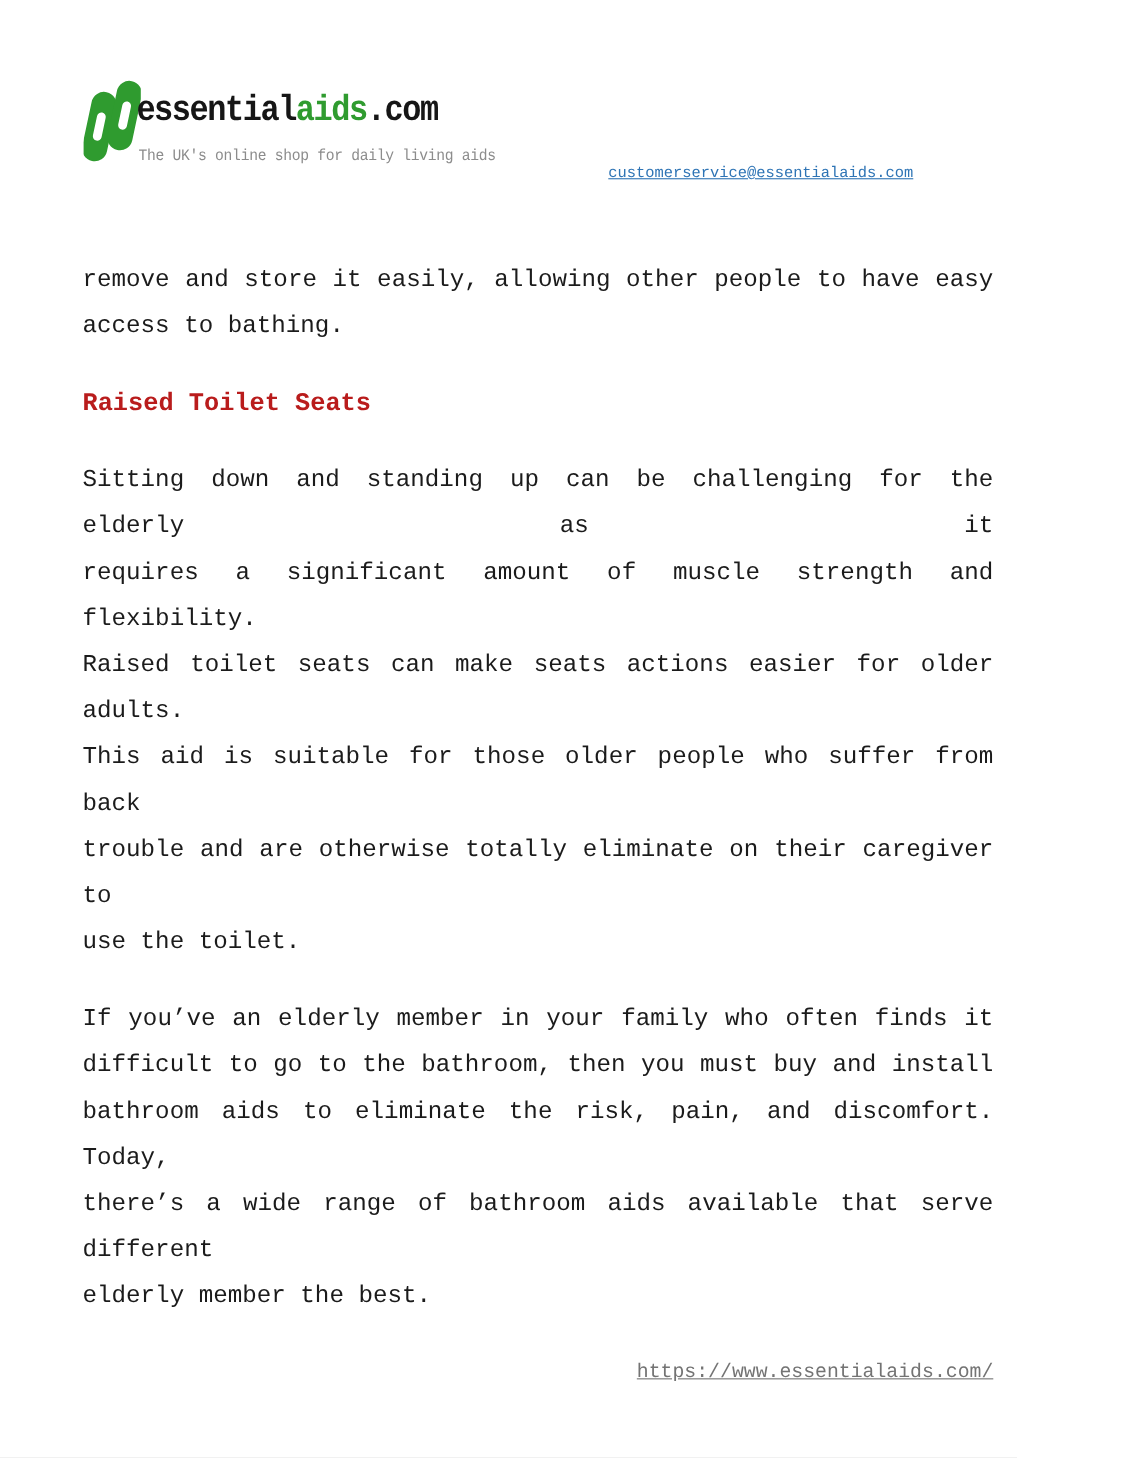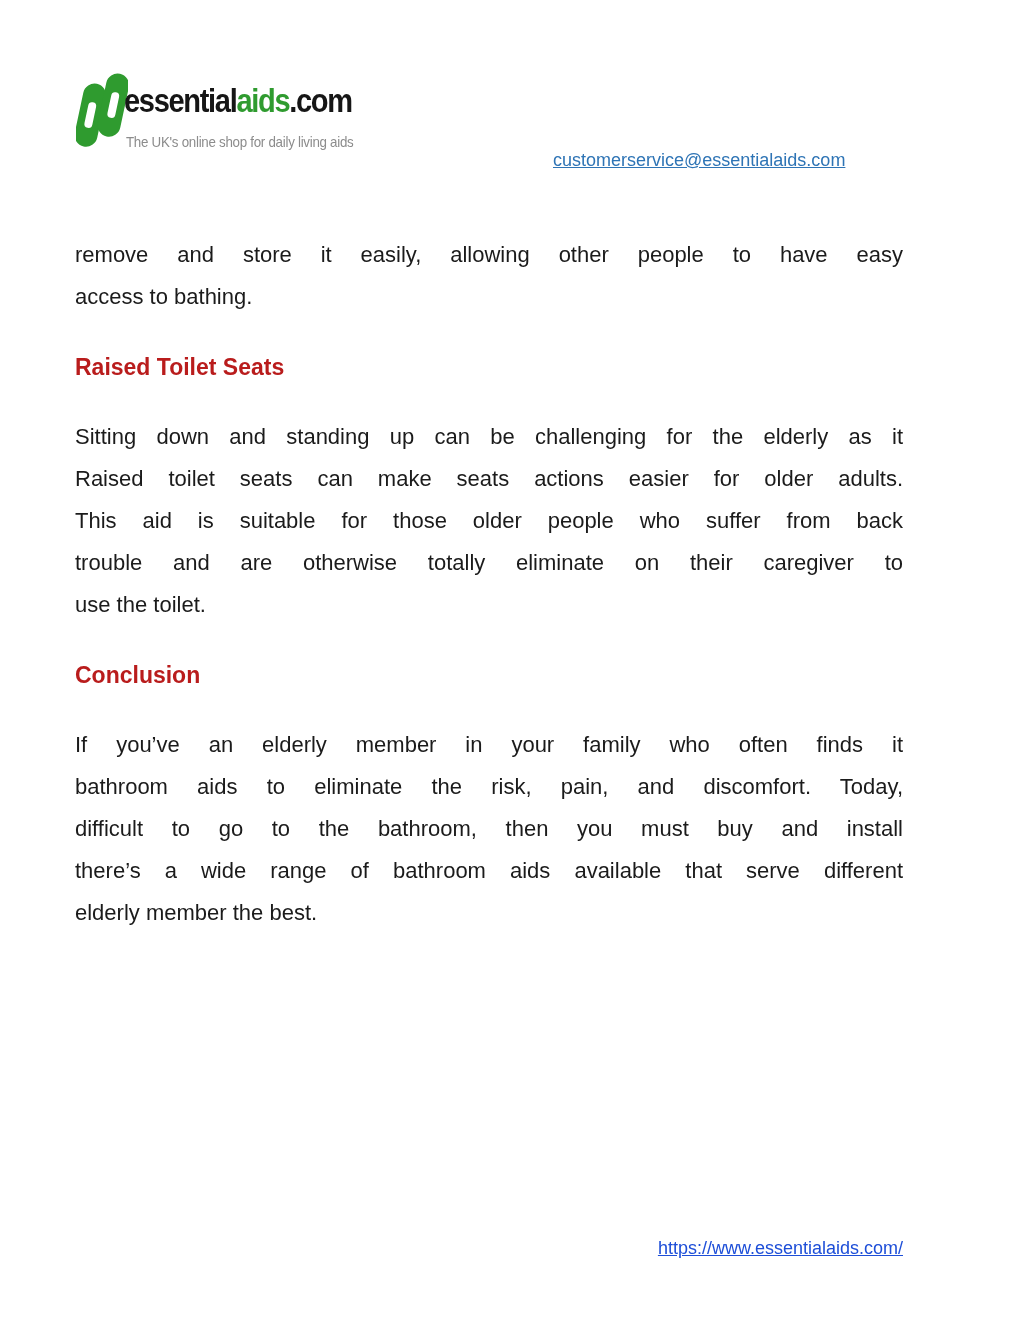--- a/index.html
+++ b/index.html
@@ -3,21 +3,21 @@
 <meta charset="utf-8">
 <style>
   * { margin: 0; padding: 0; box-sizing: border-box; }
   html, body { background: #e8e8e8; }
   .page {
     position: relative;
     width: 1024px;
     height: 1325px;
     background: #ffffff;
     margin: 0 auto;
-    font-family: Liberation Sans, sans-serif;
+    font-family: Liberation Mono, monospace;
     color: #1b1b1b;
     overflow: hidden;
   }
 
   
   .logo { position: absolute; left: 76px; top: 62px; }
   .logo-icon { position: absolute; left: 0; top: 2px; width: 52px; height: 92px; }
   .brand {
     position: absolute; left: 48px; top: 20px;
     font-size: 33px; font-weight: 700; letter-spacing: -1.5px;
@@ -28,21 +28,21 @@
   .brand .aids { color: #2f9b2f; }
   .tagline {
     position: absolute; left: 50px; top: 72px;
     font-size: 14.5px; color: #8c8c8c; letter-spacing: -0.3px;
     white-space: nowrap;
     transform: scaleX(0.92); transform-origin: left center;
   }
 
   .email-link {
     position: absolute; left: 553px; top: 150px;
-    font-size: 18px; color: #2e74b5; text-decoration: underline;
+    font-size: 14px; color: #2e74b5; text-decoration: underline;
     cursor: pointer; white-space: nowrap;
   }
 
   
   .content {
     position: absolute; left: 75px; top: 222px; width: 828px;
     font-size: 22px; line-height: 42px; color: #1b1b1b;
   }
   .para { margin: 12px 0 28px 0; }
   .line { text-align: justify; text-align-last: justify; }
@@ -51,21 +51,21 @@
     margin: 0 0 28px 0;
     font-size: 23px; font-weight: 700; line-height: 42px; color: #b91c1c;
   }
 
   
   .footer {
     position: absolute; left: 75px; top: 1238px; width: 828px;
     text-align: right;
   }
   .footer-link {
-    font-size: 18px; color: #1d4ed8; text-decoration: underline;
+    font-size: 18px; color: #737373; text-decoration: underline;
     cursor: pointer;
   }
 </style>
 </head>
 <body>
 
 <div class="page">
 
   <div class="logo">
     <span class="logo-icon">
@@ -90,32 +90,32 @@
 
     <div class="para">
       <div class="line">remove and store it easily, allowing other people to have easy</div>
       <div class="line last">access to bathing.</div>
     </div>
 
     <h2 class="heading">Raised Toilet Seats</h2>
 
     <div class="para">
       <div class="line">Sitting down and standing up can be challenging for the elderly as it</div>
+      <div class="line">requires a significant amount of muscle strength and flexibility.</div>
       <div class="line">Raised toilet seats can make seats actions easier for older adults.</div>
       <div class="line">This aid is suitable for those older people who suffer from back</div>
       <div class="line">trouble and are otherwise totally eliminate on their caregiver to</div>
       <div class="line last">use the toilet.</div>
     </div>
 
-    <h2 class="heading">Conclusion</h2>
 
     <div class="para">
       <div class="line">If you’ve an elderly member in your family who often finds it</div>
+      <div class="line">difficult to go to the bathroom, then you must buy and install</div>
       <div class="line">bathroom aids to eliminate the risk, pain, and discomfort. Today,</div>
-      <div class="line">difficult to go to the bathroom, then you must buy and install</div>
       <div class="line">there’s a wide range of bathroom aids available that serve different</div>
       <div class="line last">elderly member the best.</div>
     </div>
 
   </div>
 
   <div class="footer">
     <a class="footer-link">https://www.essentialaids.com/</a>
   </div>
 

